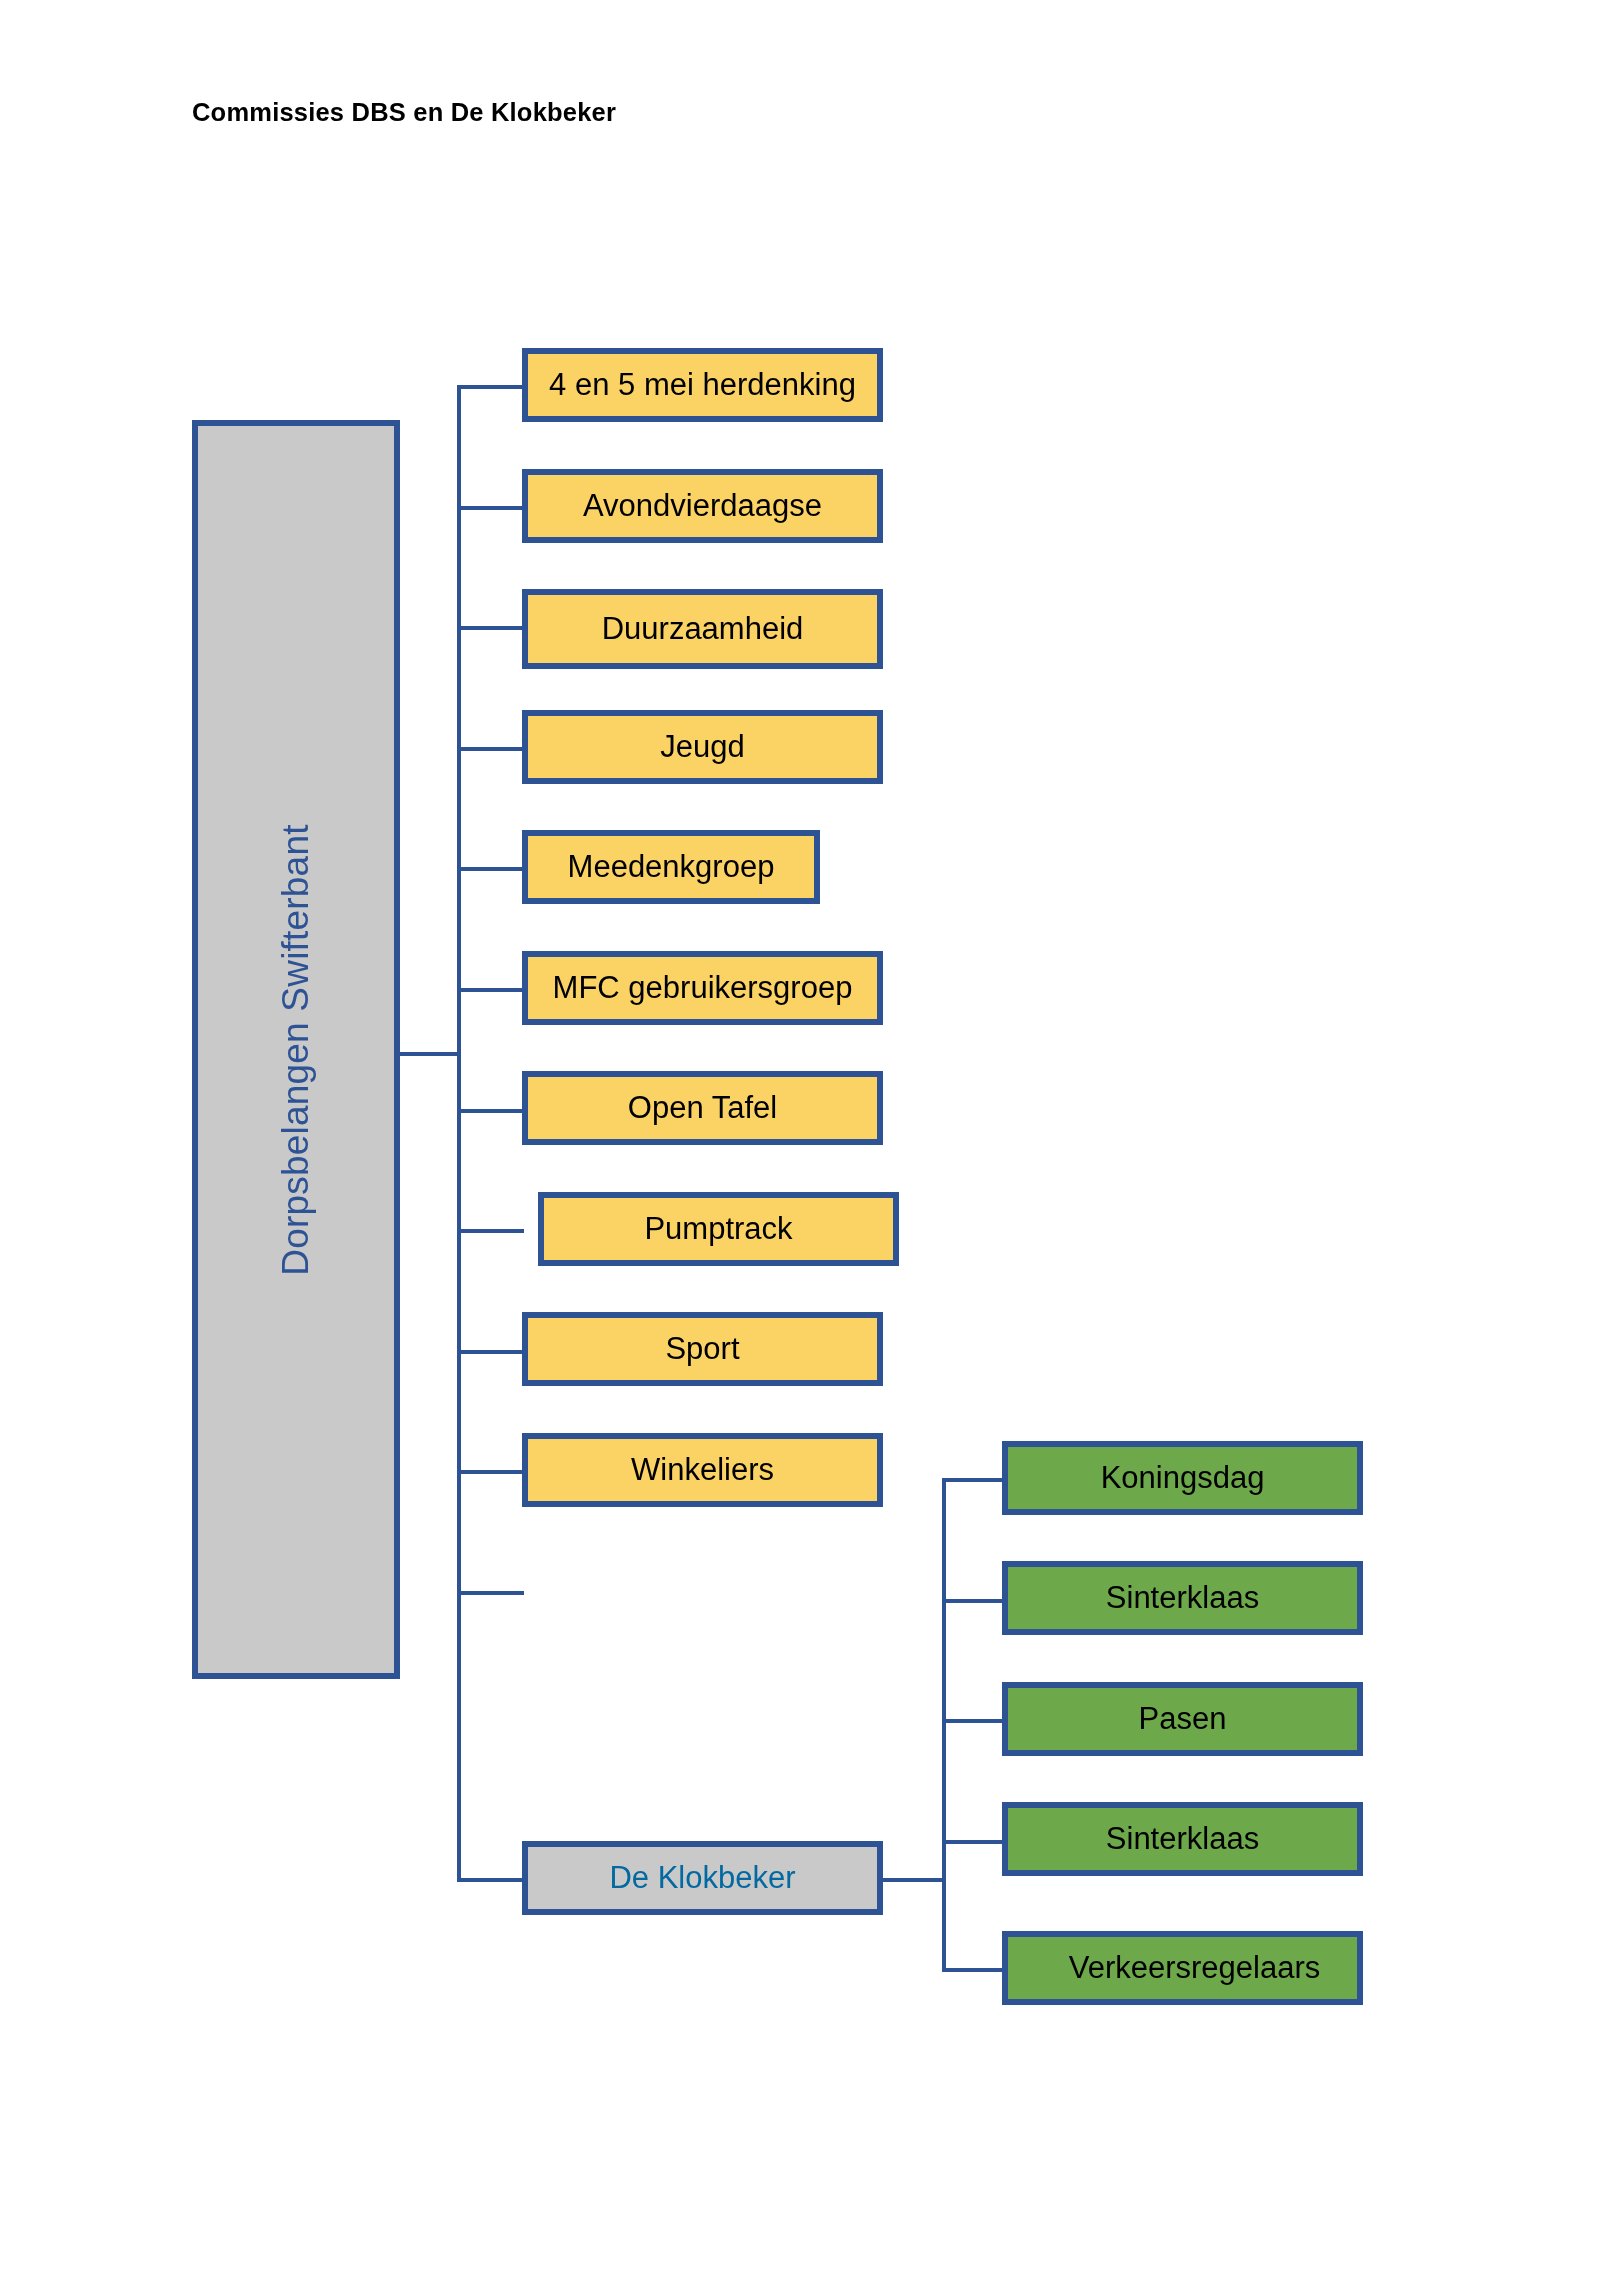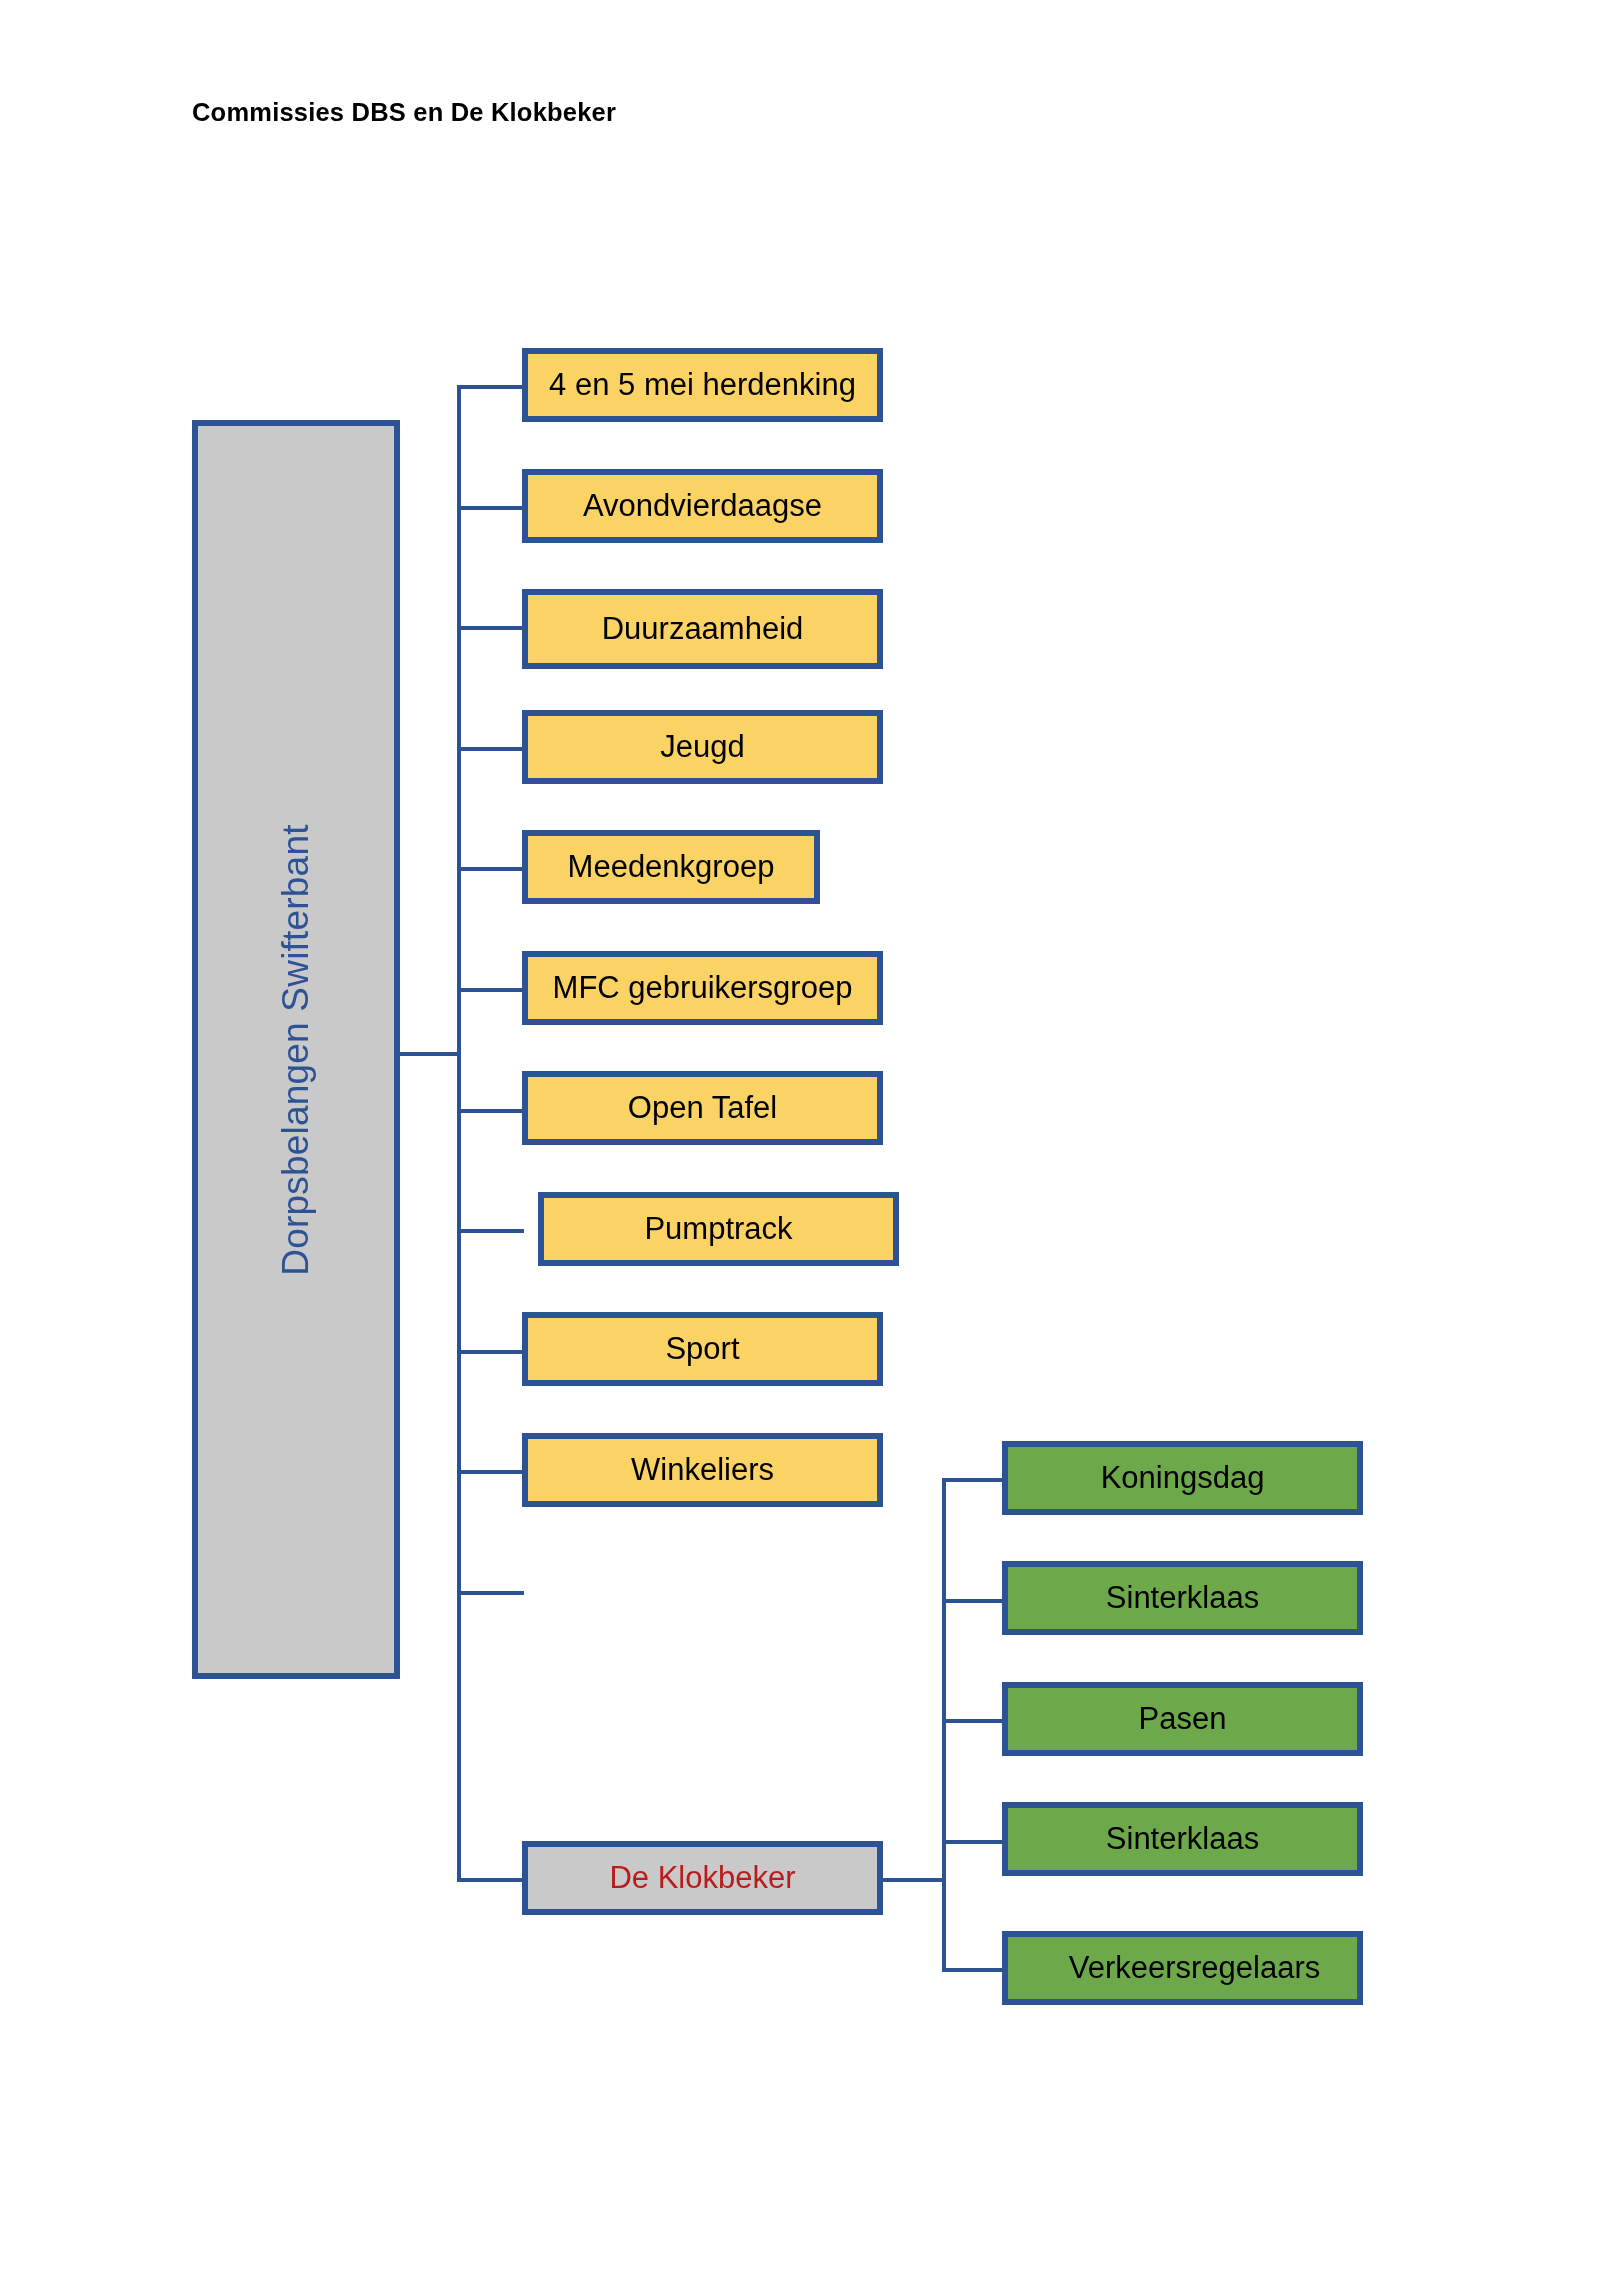--- a/index.html
+++ b/index.html
@@ -39,21 +39,21 @@
   }
   .node .label {
     font-size: 31px;
     line-height: 1.15;
     color: #000000;
     padding: 0 7.8px;
   }
   .node.yellow { background: #FBD264; }
   .node.green  { background: #6DA84A; }
   .node.gray   { background: #C9C9C9; }
-  .node.gray .label { color: #b91c1c; }
+  .node.gray .label { color: #0369a1; }
 
   
   #root-node {
     position: absolute;
     left: 192px;
     top: 420px;
     width: 208px;
     height: 1259px;
     box-sizing: border-box;
     border: 6.9px solid #2E5395;

